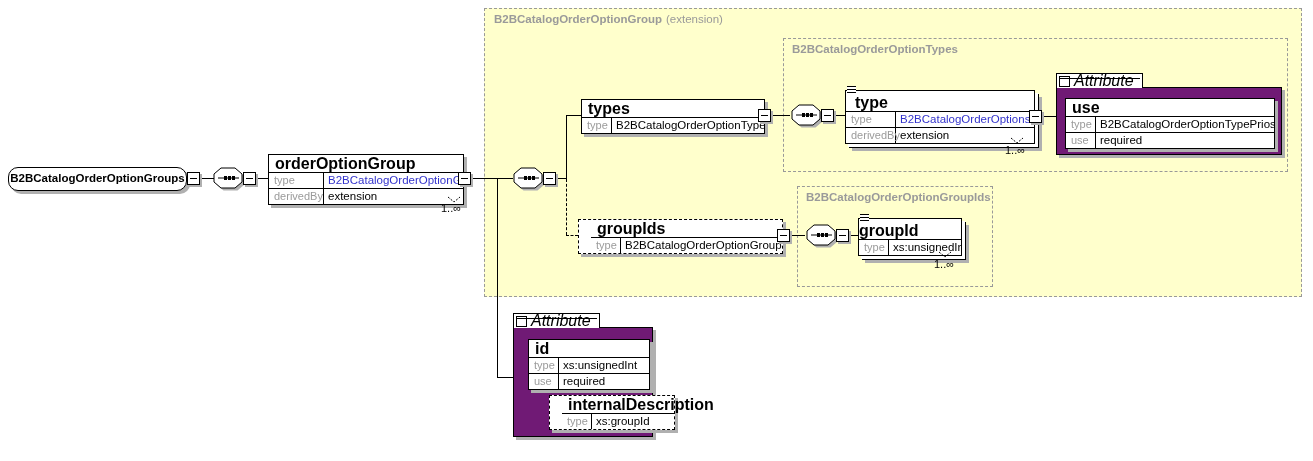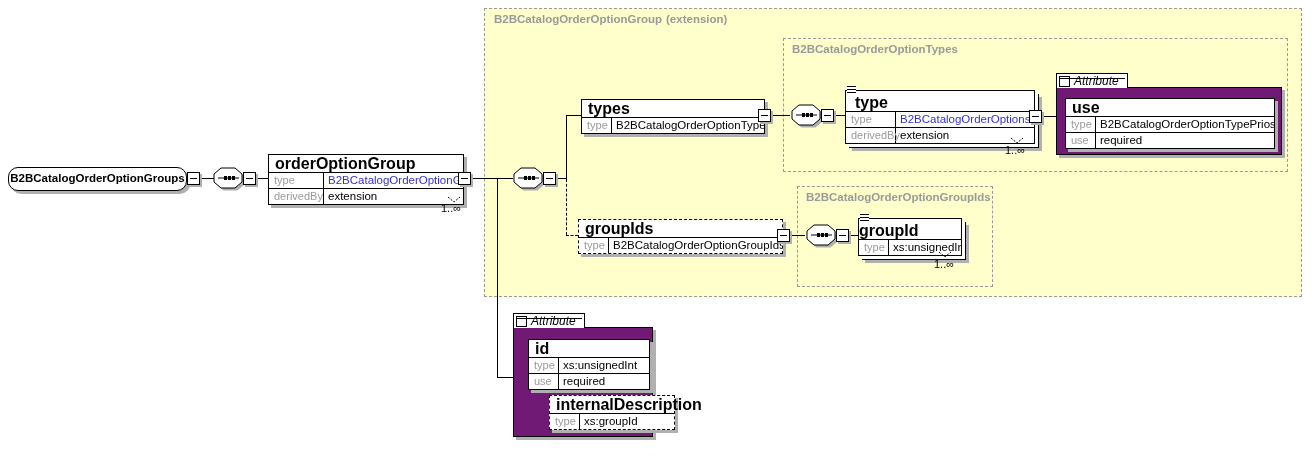--- a/index.html
+++ b/index.html
@@ -5,49 +5,49 @@
   * { box-sizing: border-box; }
   body { margin: 0; background: #fff; }
   .canvas {
     position: relative; width: 1313px; height: 461px; background: #ffffff;
     font-family: "Liberation Sans", sans-serif; overflow: hidden;
   }
   
   .region { position: absolute; border: 1px dashed #999999; }
   .region.yellow { background: #ffffcc; }
   .region-label { position: absolute; font-size: 11.5px; font-weight: bold; color: #9a9a9a; white-space: nowrap; z-index: 1; }
-  .region-label .suffix { font-weight: bold; margin-left: 4px; }
+  .region-label .suffix { font-weight: normal; margin-left: 4px; }
   
   .hline, .vline { position: absolute; background: #000; z-index: 1; }
   .hline { height: 1px; } .vline { width: 1px; }
   .hline.dash { background: none; border-top: 1px dashed #000; height: 0; }
   .vline.dash { background: none; border-left: 1px dashed #000; width: 0; }
   
   .ebox { position: absolute; background: #fff; border: 1px solid #000; box-shadow: 3px 3px 0 #b0b0b0; z-index: 2; }
-  .ebox.dashed { border-style: dashed; }
+  .ebox.dashed { border-style: dashed; padding-left: 12px; }
   .ebox.stacked { box-shadow: 3px 3px 0 #fff, 4px 4px 0 #000, 7px 7px 0 #b0b0b0; }
   .ebox .title { font-size: 16px; font-weight: bold; line-height: 15px; padding: 1px 6px; white-space: nowrap; }
   .ebox .title.pad { padding-top: 4px; }
   .ebox .row { display: flex; height: 16px; line-height: 15px; border-top: 1px solid #000; font-size: 11.5px; white-space: nowrap; overflow: hidden; }
   .row .k { color: #9b9b9b; font-size: 11px; border-right: 1px solid #000; padding: 0 3px 0 5px; flex: none; }
   .row .v { padding: 0 4px; overflow: hidden; }
   .row .v.link { color: #3333cc; }
   .k.w30 { width: 30px; } .k.w55 { width: 55px; } .k.w50 { width: 50px; }
   
   .rootbox { position: absolute; background: #fff; border: 1px solid #000; border-radius: 10px;
     box-shadow: 3px 3px 0 #b0b0b0; font-size: 11.5px; font-weight: bold; text-align: center; z-index: 2; }
   
   .minusbox { position: absolute; width: 13px; height: 13px; background: #fff; border: 1px solid #000;
     box-shadow: 2px 2px 0 #b0b0b0; z-index: 5; }
   .minusbox::after { content: ""; position: absolute; left: 2px; right: 2px; top: 5px; height: 1px; background: #000; }
   .minusbox.intab { position: static; width: 11px; height: 11px; box-shadow: none; flex: none; }
   .minusbox.intab::after { top: 4px; }
   
   .attr-tab { position: absolute; height: 15px; background: #fff; border: 1px solid #000; border-bottom: none;
-    display: flex; align-items: center; gap: 4px; padding: 0 8px 0 2px; font-size: 12px; font-style: italic; z-index: 4; white-space: nowrap; }
+    display: flex; align-items: center; gap: 4px; padding: 0 8px 0 2px; font-size: 16px; font-style: italic; z-index: 4; white-space: nowrap; }
   .attr-body { position: absolute; background: #701a75; border: 1px solid #000; box-shadow: 3px 3px 0 #b0b0b0; z-index: 3; }
   .attr-body .ebox { z-index: 2; }
   
   .occ { position: absolute; font-size: 11px; color: #000; white-space: nowrap; z-index: 4; }
   .chev { position: absolute; z-index: 4; line-height: 0; }
   
   .anno { position: absolute; width: 9px; height: 9px; background: #fff; z-index: 4;
     background-image: repeating-linear-gradient(to bottom, #000 0 1px, transparent 1px 3px); }
   .seq { position: absolute; z-index: 2; }
 </style>

